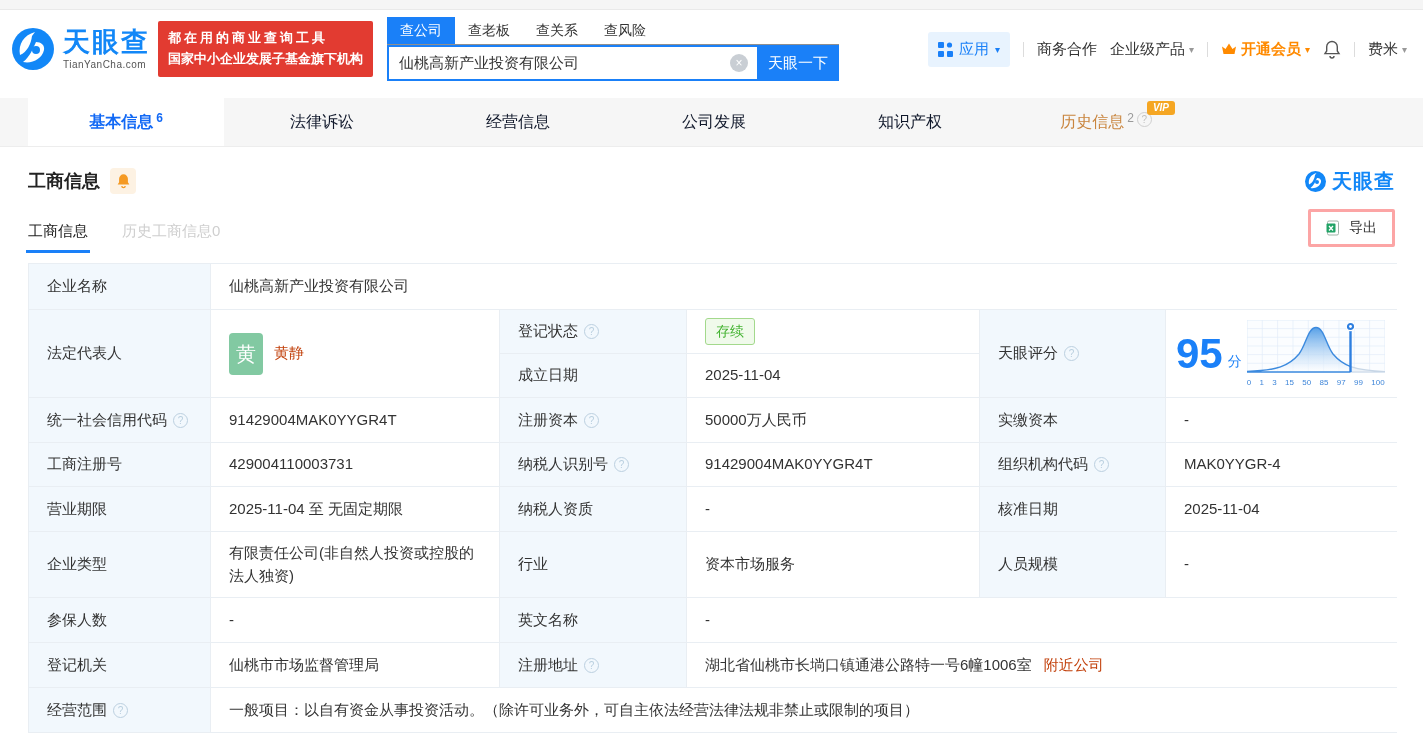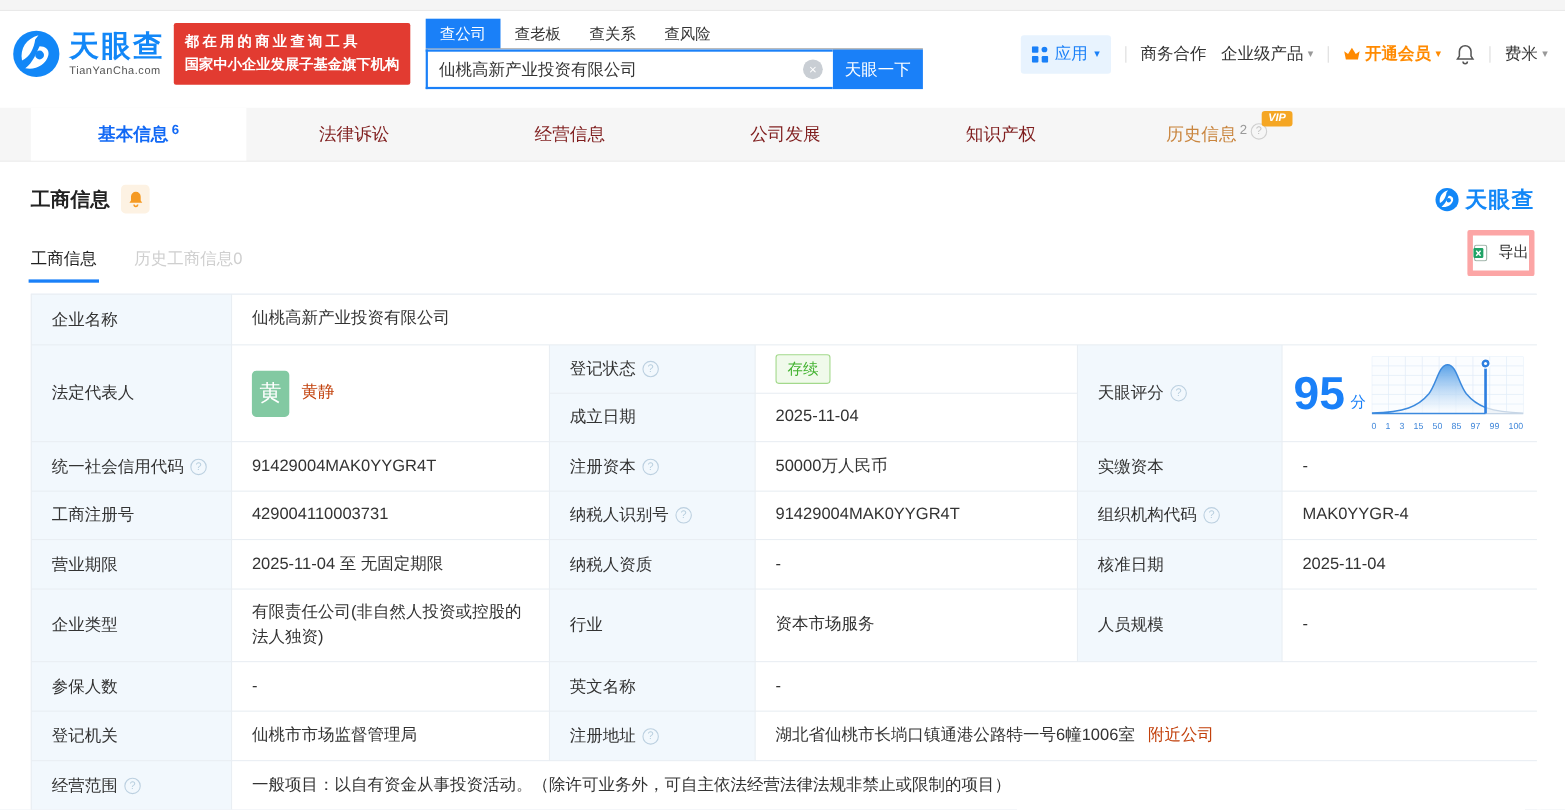--- a/index.html
+++ b/index.html
@@ -40,21 +40,21 @@
   .vdiv { width:1px; height:15px; background:#dcdcdc; }
   .nav-item { cursor:pointer; display:flex; align-items:center; gap:4px; }
   .vip-link { color:#ff8a00; font-weight:bold; }
   .vip-link .caret { color:#ff8a00; }
   .bell-btn { cursor:pointer; display:flex; }
 
   
   .tabbar { margin-top:10px; height:49px; background:#f6f6f6; display:flex; padding-left:28px;
             border-bottom:1px solid #ededed; }
   .tab { width:196px; display:flex; align-items:center; justify-content:center; gap:3px;
-         font-size:16px; color:#7f1d1d; cursor:pointer; position:relative; }
+         font-size:16px; color:#0f172a; cursor:pointer; position:relative; }
   .tab.active { background:#fff; color:#1269f5; font-weight:bold; }
   .tab .count { font-size:12px; color:#1269f5; margin-top:-8px; }
   .tab.vip-tab { color:#c9853e; }
   .tab.vip-tab .count { color:#999; }
   .qi { width:15px; height:15px; border:1px solid #bcd0e0; color:#b9cfdf; border-radius:50%;
         font-size:10px; display:inline-flex; align-items:center; justify-content:center;
         flex:none; cursor:pointer; }
   .tab .qi { border-color:#cfcfcf; color:#c2c2c2; margin-top:-6px; }
   .vip-badge { position:absolute; top:3px; right:29px; background:#f5a623; color:#fff;
                font-size:10px; font-weight:bold; font-style:italic; padding:1px 6px 2px;
@@ -69,21 +69,21 @@
   .watermark { margin-left:auto; display:flex; align-items:center; gap:5px; }
   .watermark .wm-text { font-size:20px; font-weight:bold; color:#1287f7; letter-spacing:1px; }
 
   .subtab-row { display:flex; align-items:flex-end; margin-top:14px; }
   .subtab { font-size:15px; color:#222; padding-bottom:12px; position:relative; margin-right:34px;
             cursor:pointer; }
   .subtab.active::after { content:""; position:absolute; left:-2px; right:-2px; bottom:0;
                           height:3px; background:#1a80f8; }
   .subtab.inactive { color:#cfcfcf; }
   .export-btn { margin-left:auto; display:flex; align-items:center; gap:7px; background:#fff;
-                border:5px solid #fca5a5; border-radius:2px; padding:7px 0; font-size:14px;
+                border:3px solid #fca5a5; border-radius:2px; padding:7px 15px; font-size:14px;
                 color:#333; cursor:pointer; margin-bottom:6px; font-family:inherit; }
 
   
   .biz-table { margin-top:10px; width:1369px; background:#e9eef3; border:1px solid #e9eef3;
                display:grid; grid-template-columns:181px 288px 186px 292px 185px 235px;
                grid-template-rows:45px 87px 44px 43px 44px 65px 44px 44px 44px; gap:1px; }
   .cl { background:#f2f8fd; display:flex; align-items:center; gap:6px;
         padding:0 10px 0 18px; font-size:15px; color:#333; }
   .cv { background:#fff; display:flex; align-items:center; padding:0 12px 0 18px;
         font-size:15px; color:#333; line-height:1.5; flex-wrap:wrap; align-content:center; }

